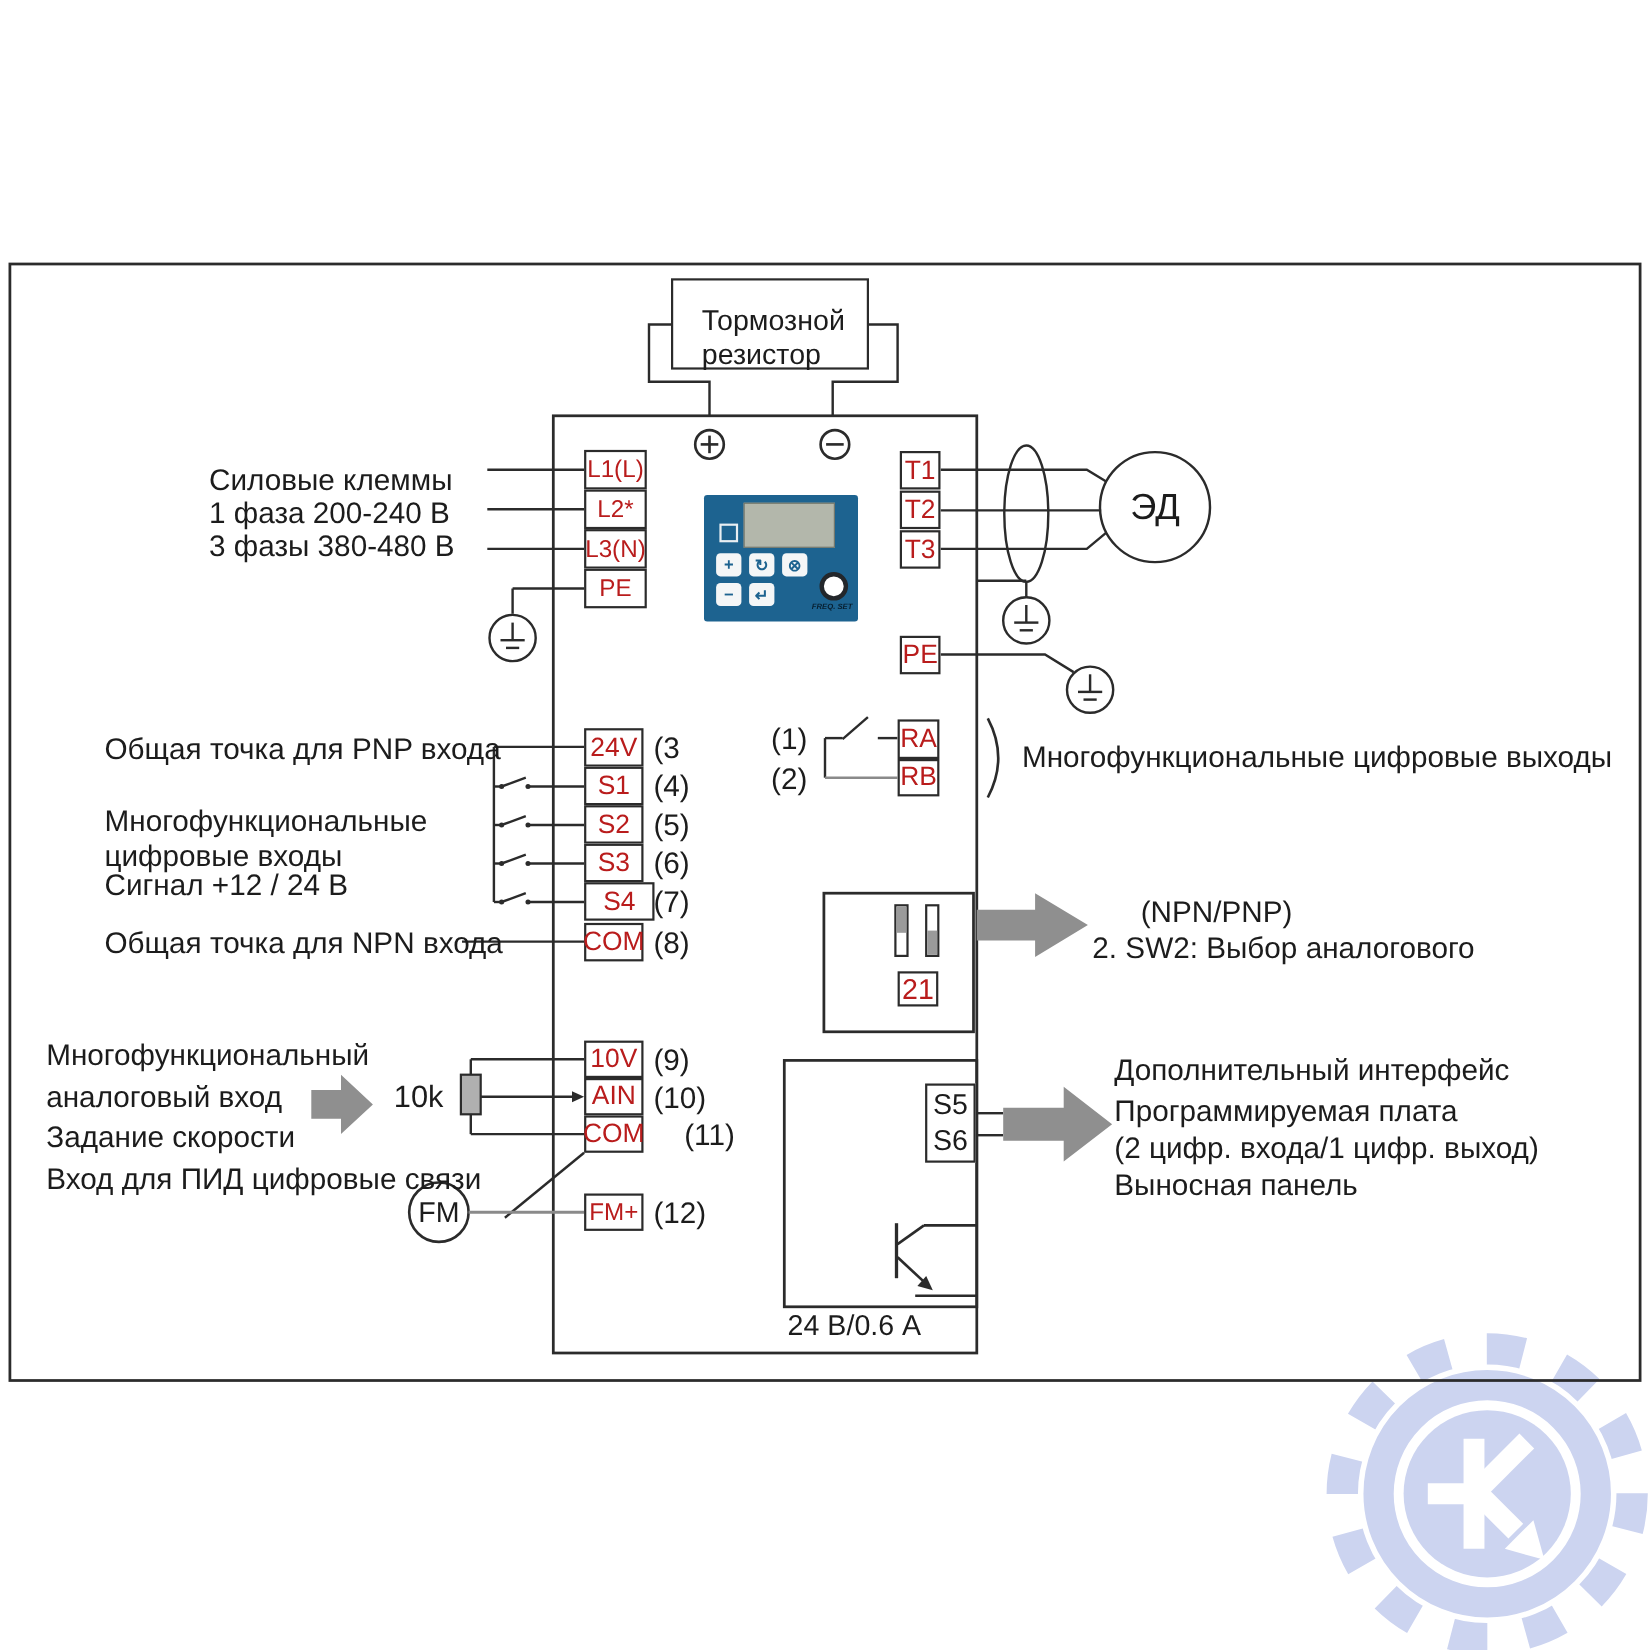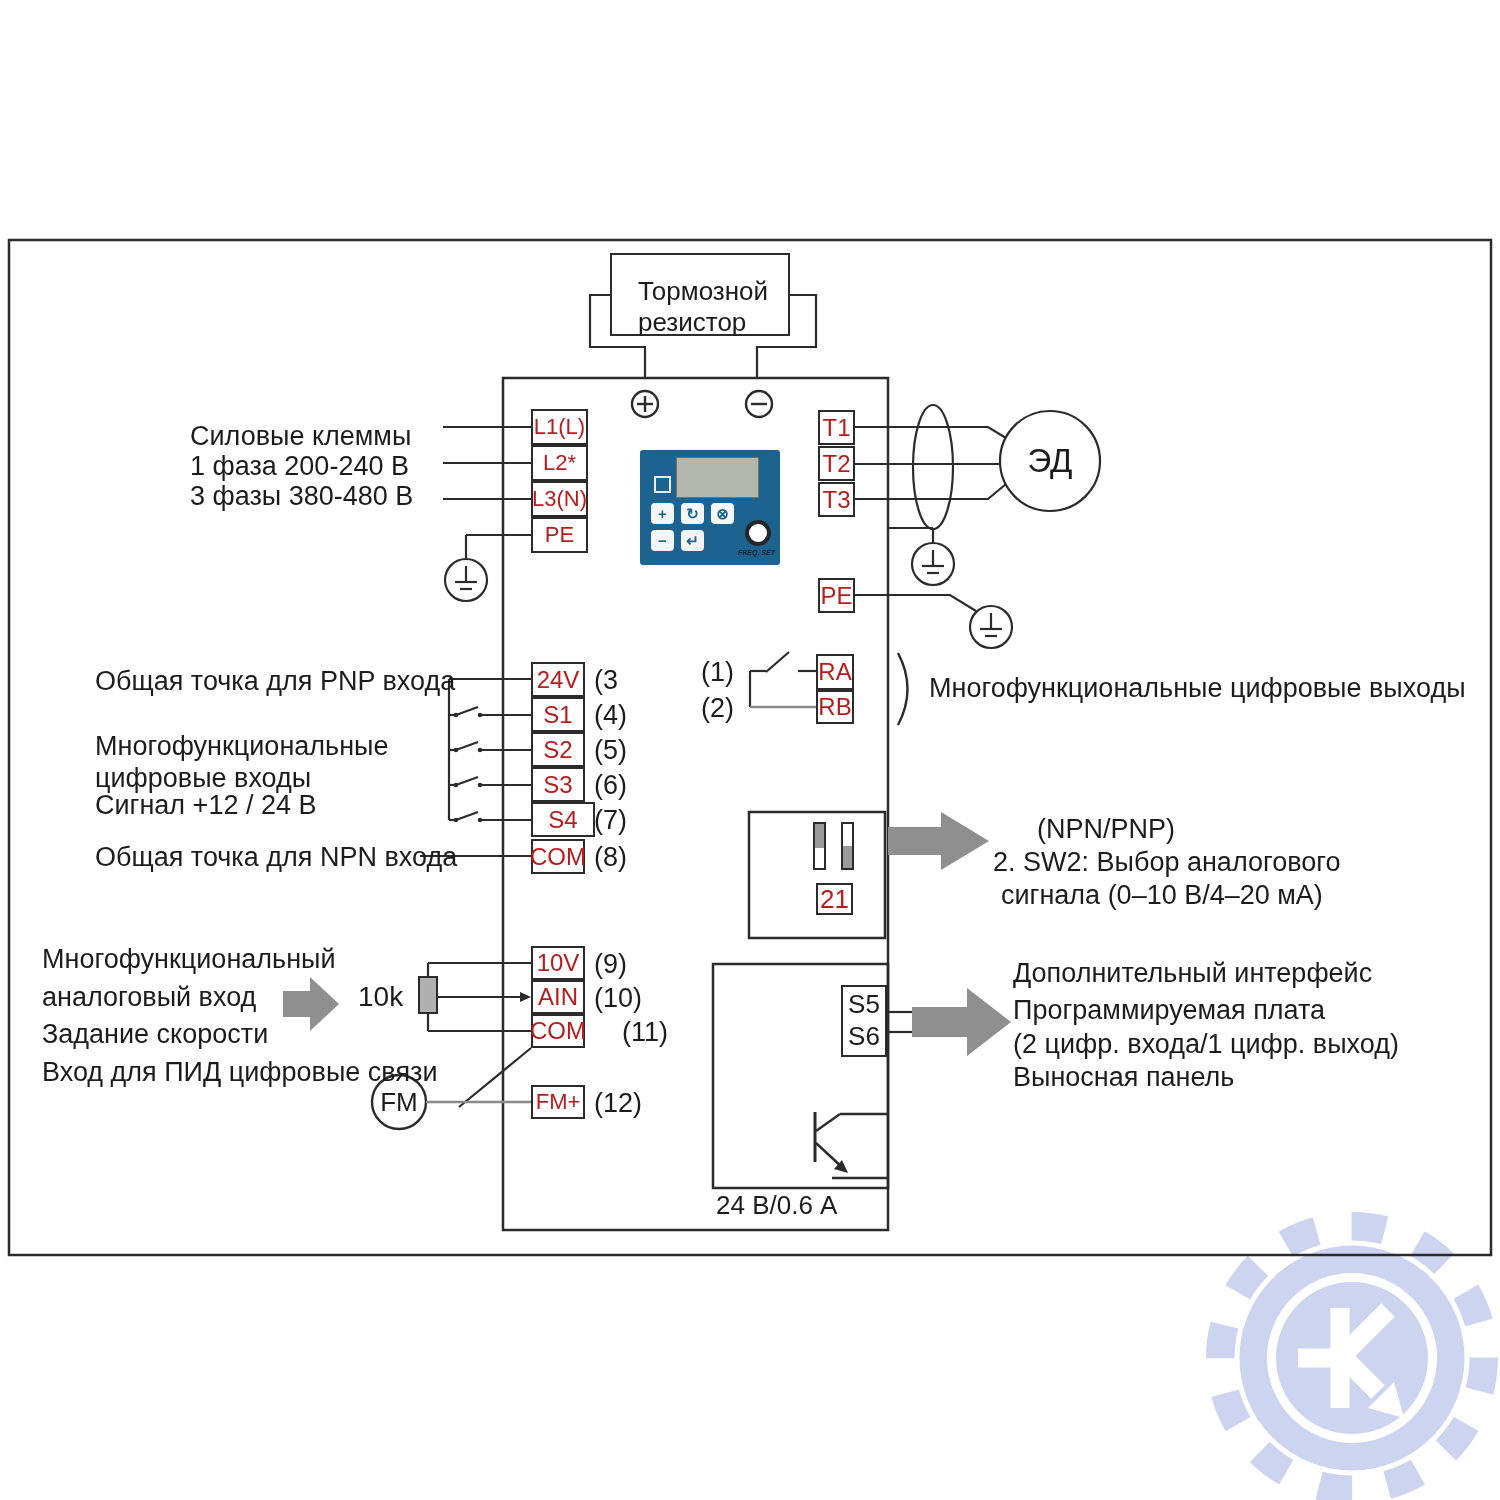--- a/index.html
+++ b/index.html
@@ -253,21 +253,20 @@
 
   <div class="dip" style="left:813px;top:822px;">
     <div class="fill" style="top:0;height:24px;"></div>
   </div>
   <div class="dip" style="left:841px;top:822px;">
     <div class="fill" style="bottom:0;height:22px;"></div>
   </div>
   <div class="tbox" style="left:816px;top:883px;width:37px;height:32px;font-size:26px;">21</div>
   <div class="cap" style="left:993px;top:814px;margin-left:44px;">(NPN/PNP)</div>
   <div class="cap" style="left:993px;top:847px;">2. SW2: Выбор аналогового</div>
-  <div class="cap" style="left:1001px;top:880px;">сигнала (0–10 В/4–20 мА)</div>
 
   <div class="cap" style="left:42px;top:944px;">Многофункциональный</div>
   <div class="cap" style="left:42px;top:982px;">аналоговый вход</div>
   <div class="cap" style="left:42px;top:1019px;">Задание скорости</div>
   <div class="cap" style="left:42px;top:1057px;">Вход для ПИД цифровые связи</div>
   <div class="cap" style="left:358px;top:982px;font-size:28px;">10k</div>
 
   <div class="tbox" style="left:531px;top:946px;width:54px;height:34px;">10V</div>
   <div class="tbox" style="left:531px;top:980px;width:54px;height:34px;">AIN</div>
   <div class="tbox" style="left:531px;top:1014px;width:54px;height:34px;">COM</div>

